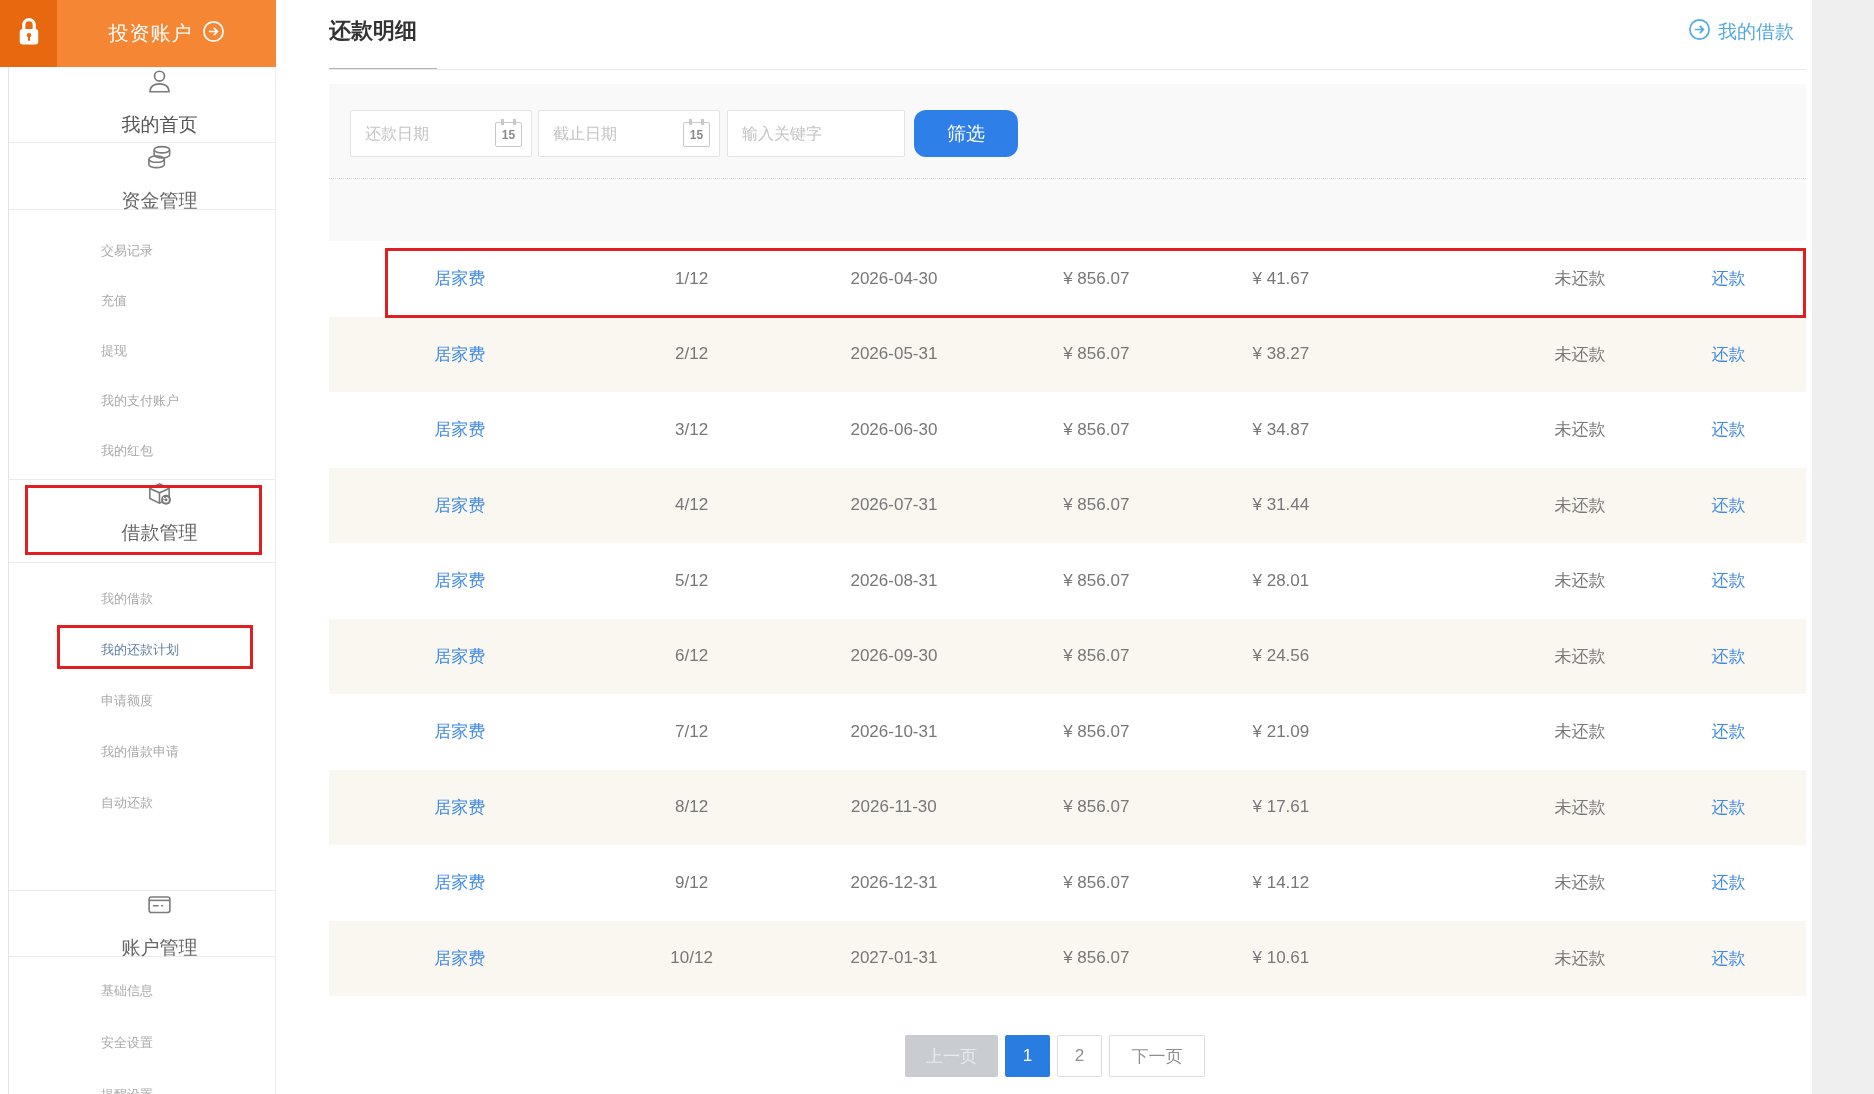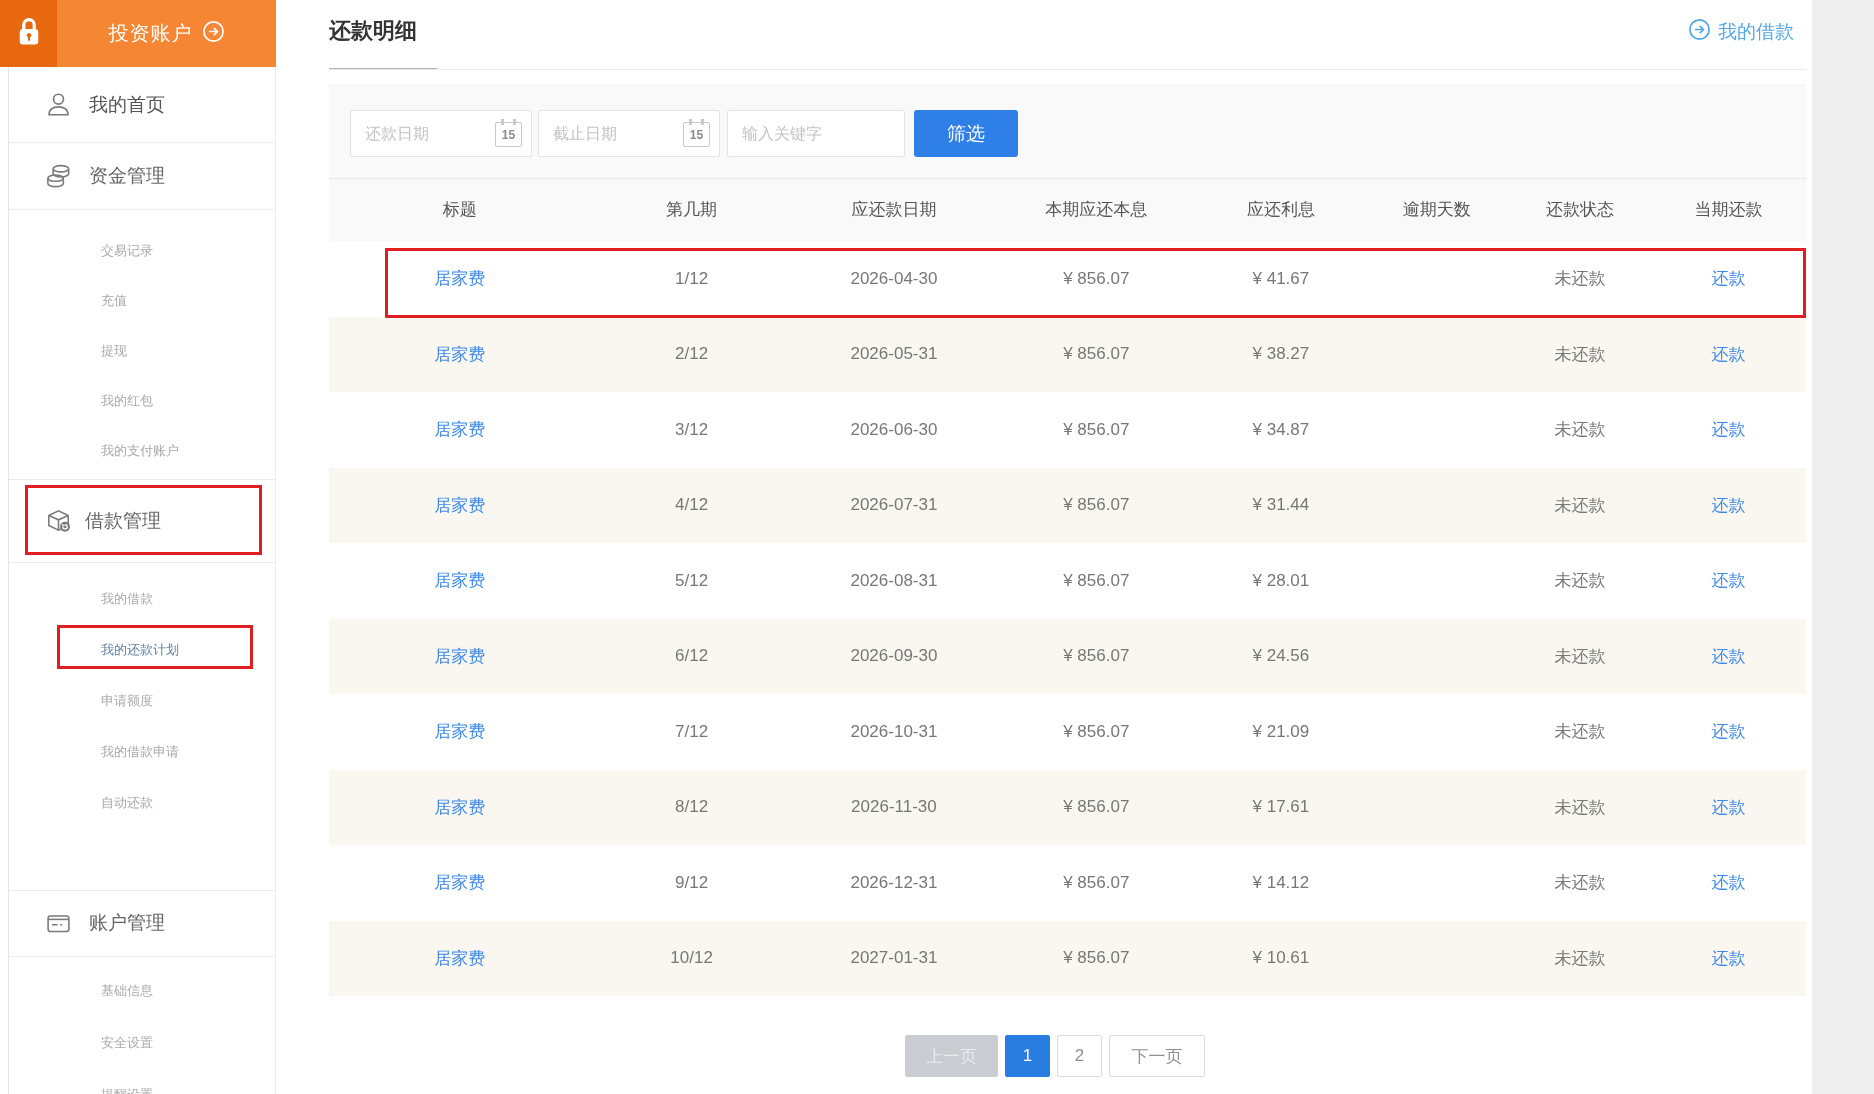--- a/index.html
+++ b/index.html
@@ -18,21 +18,21 @@
   .sidebar-right-line { position:absolute; left:275px; top:67px; width:1px; height:1027px; background:#ededed; }
 
   .orange-header { position:absolute; left:0; top:0; width:276px; height:67px; background:#f58634; display:flex; cursor:pointer;align-items:center; }
   .lock-square { width:57px; height:67px; background:#e8680f; display:flex; align-items:center; justify-content:center; flex:0 0 57px; }
   .invest-wrap { flex:1; display:flex; align-items:center; justify-content:center; gap:9px; color:#ffffff; }
   .invest-label { font-size:20px; letter-spacing:1px; }
 
   .side-item, .side-section { position:absolute; left:9px; width:266px; display:flex; align-items:center; gap:16px; padding-left:35px; }
   .side-item { cursor:pointer; }
   .side-section { cursor:pointer; }
-  .divider { border-bottom:1px solid #ececec; }
+  .divider { border-bottom:1px solid #ececec;flex-direction:column; }
   .side-home  { top:67px;  height:76px; font-size:19px; color:#555; }
   .sec-funds  { top:143px; height:67px; }
   .sec-loan   { top:479px; height:84px;gap:12px; }
   .sec-account{ top:890px; height:67px; }
   .side-section .sec-label { font-size:19px; color:#666; }
   .side-icon { width:29px; height:29px; flex:0 0 29px; color:#7a7a7a; }
   .side-icon svg { width:100%; height:100%; }
 
   .sub-list { position:absolute; left:9px; width:266px; list-style:none; }
   .list-funds   { top:210px; padding-top:16px; }
@@ -59,21 +59,21 @@
                    padding:0 44px 0 14px; font-size:16px; color:#666; font-family:inherit; }
   .f-input input::placeholder { color:#c3c3c3; }
   .in-date1 { left:21px;  width:182px; }
   .in-date2 { left:209px; width:182px; }
   .in-key   { left:398px; width:178px; }
   .in-key input { padding-right:14px; }
   .cal-icon { position:absolute; right:9px; top:11px; width:27px; height:25px; border:1px solid #c9c9c9; border-radius:2px; background:#fff;
               display:flex; align-items:center; justify-content:center; font-size:12px; font-weight:bold; color:#8a8a8a; cursor:pointer;text-align:right; }
   .cal-icon::before, .cal-icon::after { content:""; position:absolute; top:-4px; width:3px; height:6px; background:#c9c9c9; }
   .cal-icon::before { left:5px; } .cal-icon::after { right:5px; }
-  .filter-btn { position:absolute; left:585px; top:26px; width:104px; height:47px; background:#2e7fe8; border:none; border-radius:3px;
+  .filter-btn { position:absolute; left:585px; top:26px; width:104px; height:47px; background:#2e7fe8; border:none; border-radius:12px;
                 color:#fff; font-size:19px; cursor:pointer; font-family:inherit; }
   .dotted-sep { position:absolute; left:0; top:94px; width:100%; border-top:1px dotted #d8d8d8; }
 
   
   .thead-row { position:absolute; left:0; top:94px; width:100%; height:63px; display:flex; align-items:center; }
   .tbody { position:absolute; left:329px; top:241px; width:1477px; }
   .trow { display:flex; align-items:center; height:75.5px; background:#fff; }
   .trow:nth-child(even) { background:#faf7f1; }
   .tcell { text-align:center; font-size:17px; color:#777; }
   .thead-row .tcell { color:#555; }
@@ -143,22 +143,22 @@
         <path d="M3.2 13.4v4.4c0 1.4 2.9 2.6 6.4 2.6s6.4-1.2 6.4-2.6v-4.4"></path>
       </svg>
     </span>
     <span class="sec-label">资金管理</span>
   </div>
 
   <ul class="sub-list list-funds">
     <li>交易记录</li>
     <li>充值</li>
     <li>提现</li>
+    <li>我的支付账户</li>
     <li>我的红包</li>
-    <li>我的支付账户</li>
   </ul>
   <div class="divider-line" style="top:479px"></div>
 
   <div class="side-section sec-loan divider">
     <span class="side-icon">
       <svg viewBox="0 0 24 24" fill="none" stroke="currentColor" stroke-width="1.3">
         <path d="M4 7.8 12 4l8 3.8v8.4L12 20l-8-3.8z"></path>
         <path d="M4 7.8l8 3.6 8-3.6M12 11.4V20"></path>
         <circle cx="17.4" cy="17.2" r="4.1" fill="#7a7a7a" stroke="none"></circle>
         <path d="M15.6 17.2a1.8 1.8 0 1 0 1.8-1.8" stroke="#ffffff" stroke-width="1.1"></path>
@@ -218,30 +218,20 @@
     <input type="text" placeholder="截止日期" style="">
     <span class="cal-icon">15</span>
   </div>
   <div class="f-input in-key">
     <input type="text" placeholder="输入关键字" style="">
   </div>
   <button class="filter-btn">筛选</button>
 
   <div class="dotted-sep"></div>
 
-  <div class="thead-row">
-    <div class="tcell c1">标题</div>
-    <div class="tcell c2">第几期</div>
-    <div class="tcell c3">应还款日期</div>
-    <div class="tcell c4">本期应还本息</div>
-    <div class="tcell c5">应还利息</div>
-    <div class="tcell c6">逾期天数</div>
-    <div class="tcell c7">还款状态</div>
-    <div class="tcell c8">当期还款</div>
-  </div>
 </div>
 
 <div class="tbody">
 
     <div class="trow">
       <div class="tcell c1"><a class="tlink">居家费</a></div>
       <div class="tcell c2">1/12</div>
       <div class="tcell c3">2026-04-30</div>
       <div class="tcell c4">¥ 856.07</div>
       <div class="tcell c5">¥ 41.67</div>

